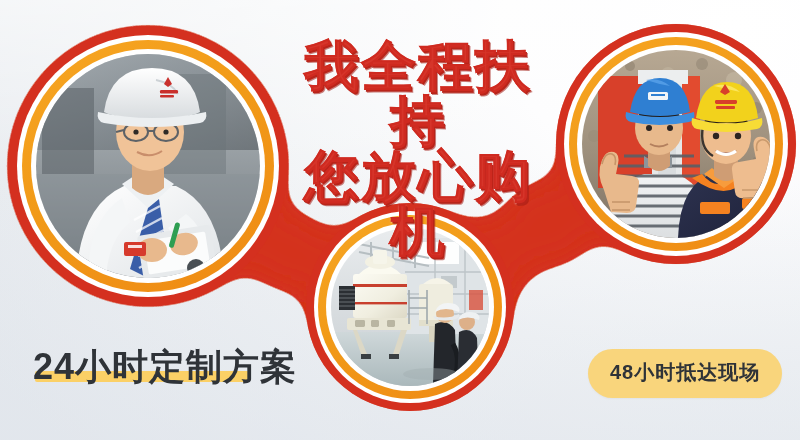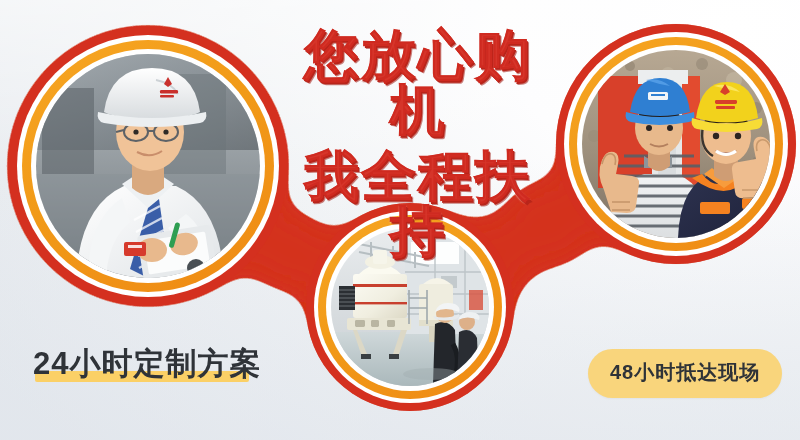--- a/index.html
+++ b/index.html
@@ -50,21 +50,21 @@
       1.5px 1.5px 0 #b9241a,
       2.5px 2.5px 0 rgba(160,28,20,.55),
       0 1px 2px rgba(255,255,255,.6);
   }
   #headline .hl2{margin-top:11px;}
 
   
   #cap-left{position:absolute;left:33px;top:343px;}
   #cap-left .txt{
     position:relative;z-index:2;
-    font-size:31px;font-weight:bold;color:#2f3338;letter-spacing:1px;
+    font-size:36px;font-weight:bold;color:#2f3338;letter-spacing:1px;
     white-space:nowrap;
     text-align:center;
   }
   #cap-left .bar{
     position:absolute;left:2px;top:28px;width:214px;height:11px;
     background:#fbd066;border-radius:2px;z-index:1;
   }
 
   
   #cap-right{
@@ -398,22 +398,22 @@
             <path d="M189 100 q-3 -12 -10 -10 q-6 2 -4 11" fill="none" stroke="#c99a6d" stroke-width="1.6"></path>
             <path d="M160 140 h18" stroke="#c99a6d" stroke-width="1.4"></path>
             <path d="M161 148 h18" stroke="#c99a6d" stroke-width="1.4"></path>
           </g>
         </g>
       </svg>
     </div>
   </div>
 
   <div id="headline">
+    <span class="hl hl2">我全程扶持</span>
     <span class="hl hl1">您放心购机</span>
-    <span class="hl hl2">我全程扶持</span>
   </div>
 
   <div id="cap-left">
     <div class="bar"></div>
     <div class="txt">24小时定制方案</div>
   </div>
 
   <div id="cap-right">
     <div class="txt">48小时抵达现场</div>
   </div>

